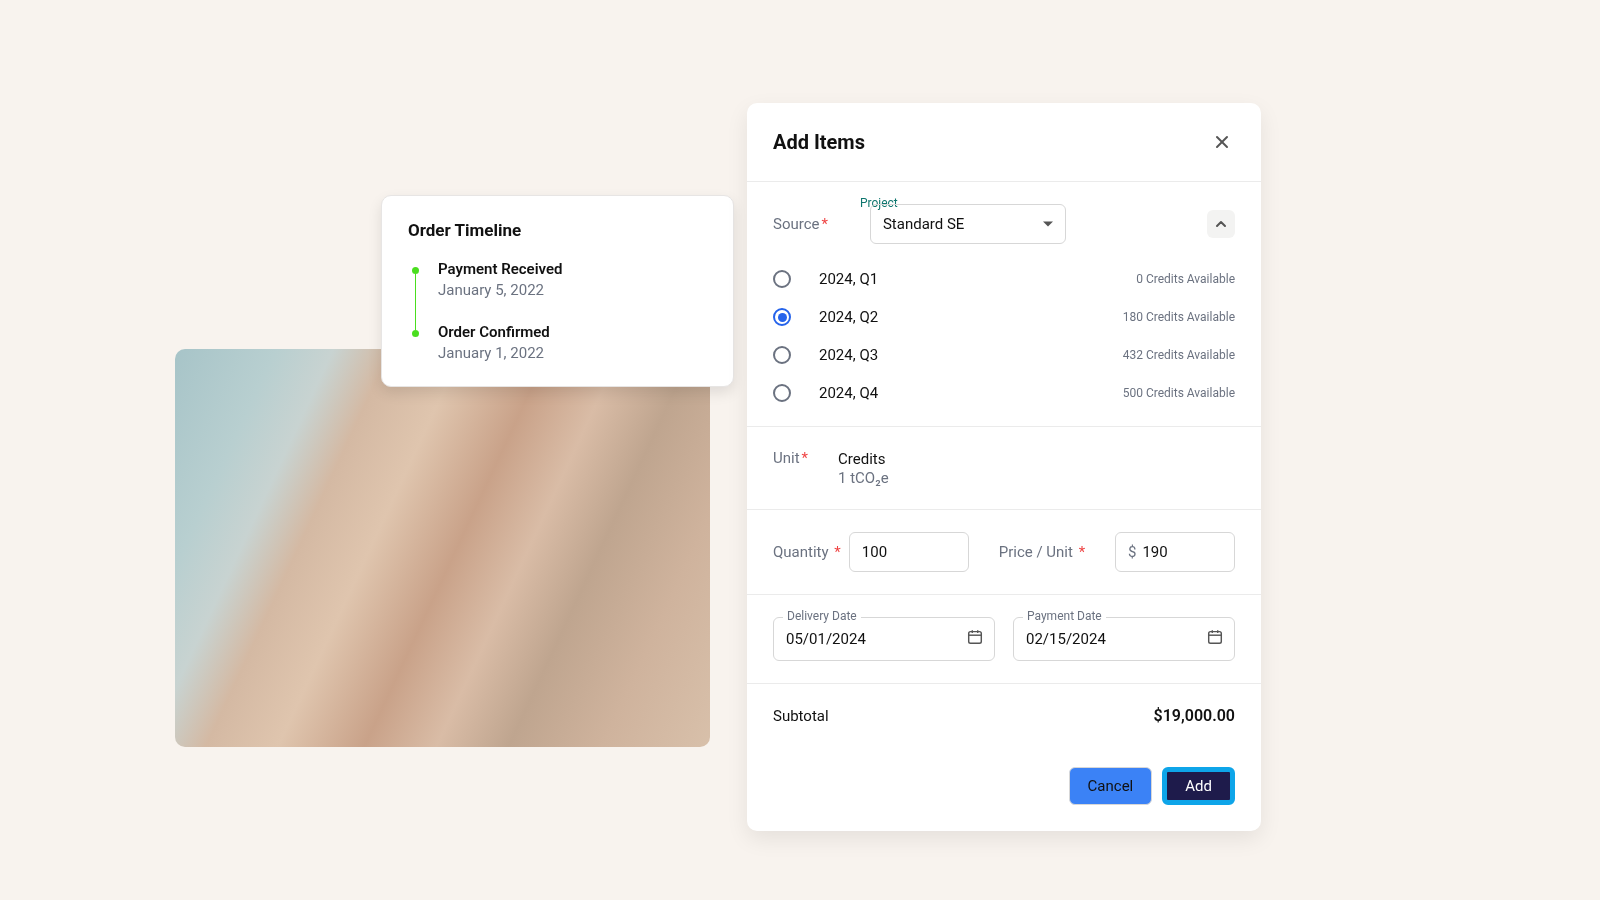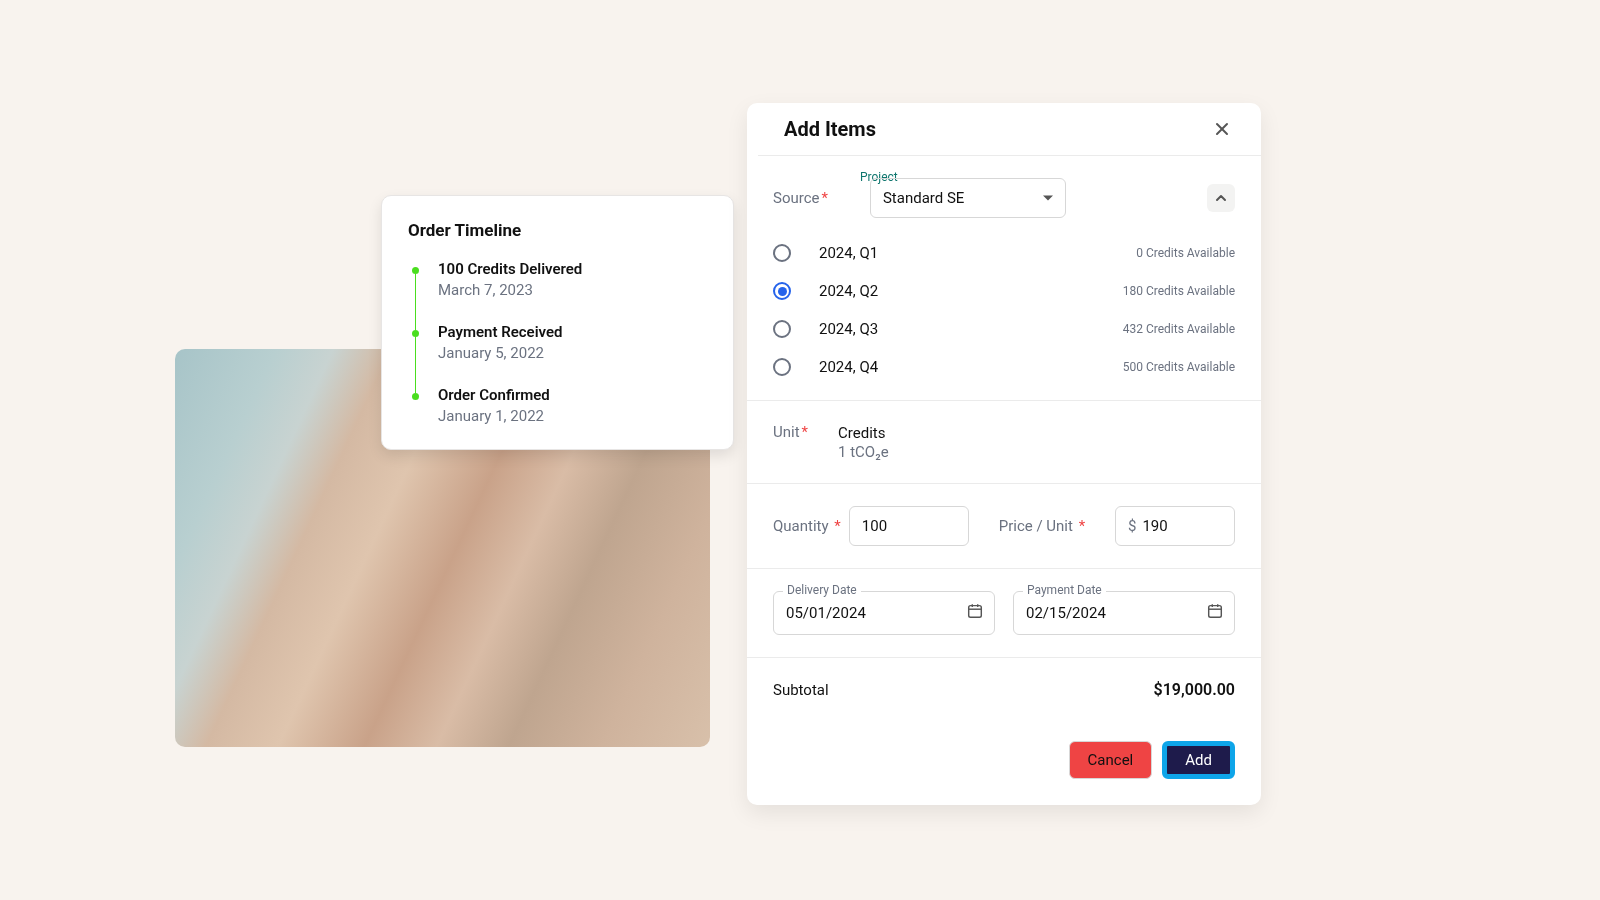--- a/index.html
+++ b/index.html
@@ -89,23 +89,22 @@
     top: 103px;
     width: 514px;
     background: #fff;
     border-radius: 10px;
     box-shadow: 0 8px 22px rgba(0,0,0,0.08);
   }
   .modal-header {
     display: flex;
     align-items: center;
     justify-content: space-between;
-    padding: 13px 26px;
+    padding: 26px 26px;
     border-bottom: 1px solid #ebebeb;
-    margin-left: 11px;
   }
   .modal-title { font-size: 20px; font-weight: 700; color: #111; }
   .close-btn {
     width: 26px; height: 26px;
     display: flex; align-items: center; justify-content: center;
     color: #555; cursor: pointer;
   }
 
   .section-source {
     padding: 22px 26px 24px 26px;
@@ -269,44 +268,38 @@
   }
   .btn {
     height: 38px;
     padding: 0 18px;
     border-radius: 6px;
     font-size: 15px;
     display: flex; align-items: center; justify-content: center;
     cursor: pointer;
   }
   .btn-cancel {
-    background: #ef4444;
+    background: #3b82f6;
     border: 1px solid #d7d7d7;
     color: #111;
   }
   .btn-add {
     background: #1e1b4b;
     color: #fff;
     border: 5px solid #0ea5e9;
   }
 </style>
 </head>
 <body>
 
 <div class="bg-image"></div>
 
 <div class="timeline-card">
   <div class="timeline-title">Order Timeline</div>
   <div class="timeline-list">
-    <div class="timeline-item">
-      <div class="timeline-dot"></div>
-      <div class="timeline-line"></div>
-      <div class="timeline-ev-title">100 Credits Delivered</div>
-      <div class="timeline-ev-date">March 7, 2023</div>
-    </div>
     <div class="timeline-item">
       <div class="timeline-dot"></div>
       <div class="timeline-line"></div>
       <div class="timeline-ev-title">Payment Received</div>
       <div class="timeline-ev-date">January 5, 2022</div>
     </div>
     <div class="timeline-item">
       <div class="timeline-dot"></div>
 
       <div class="timeline-ev-title">Order Confirmed</div>

